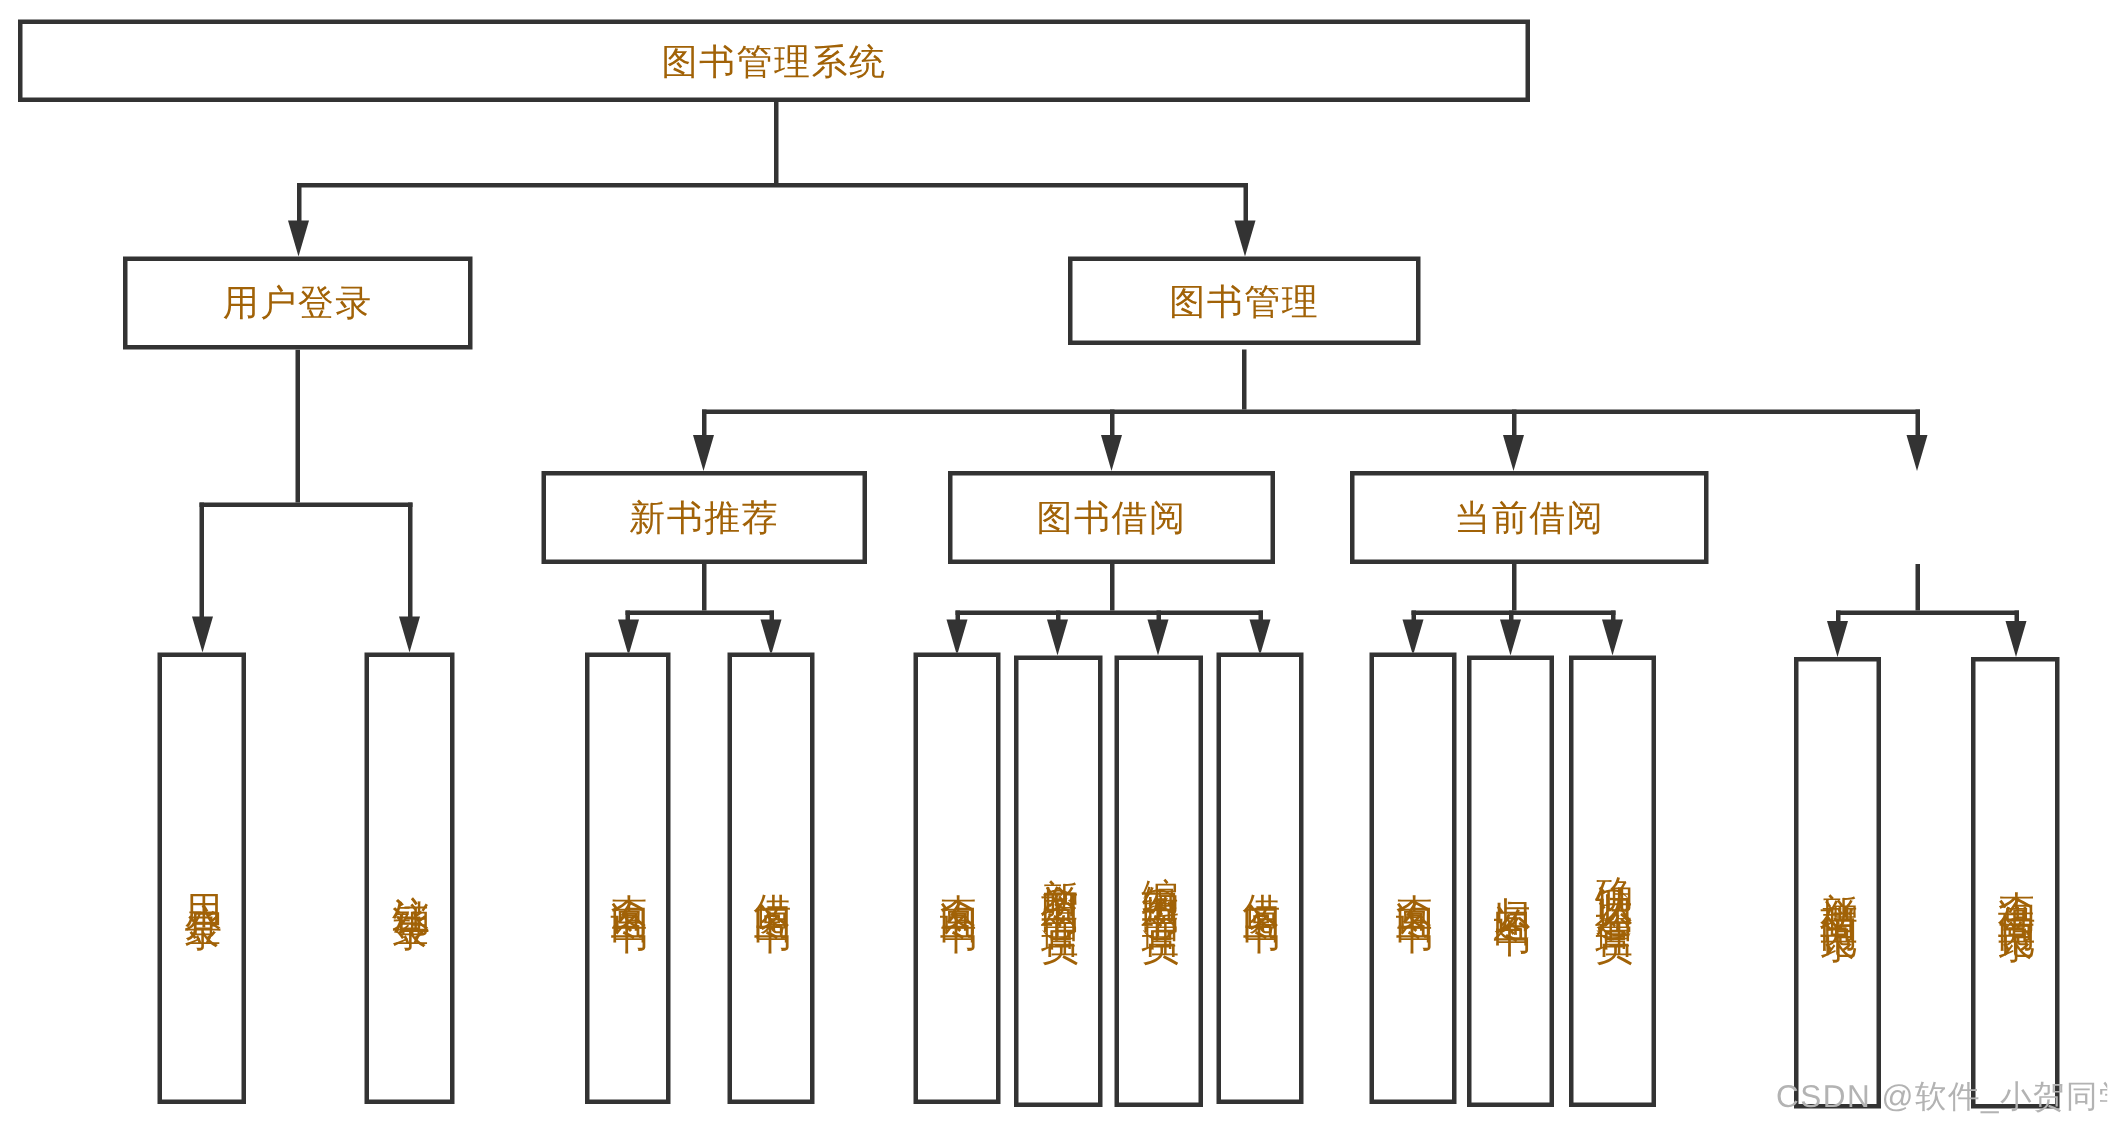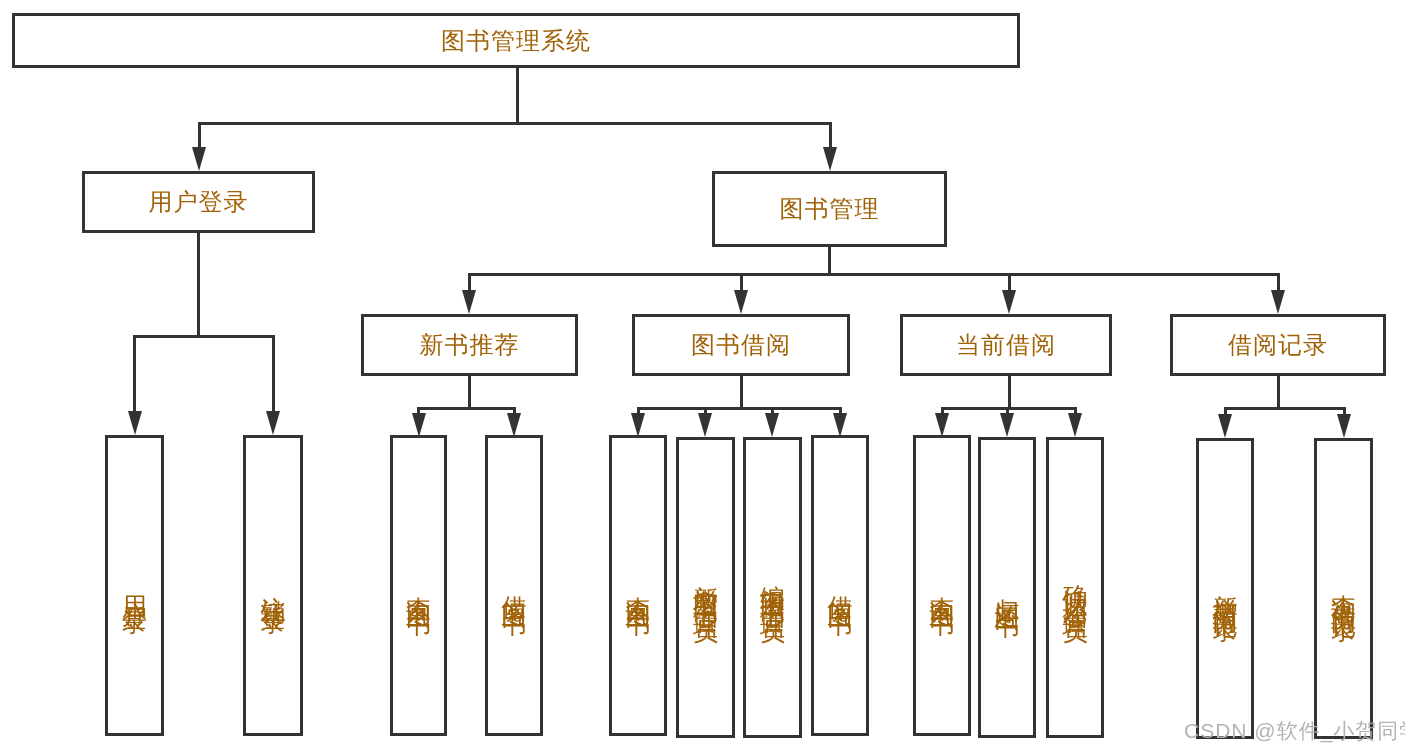--- a/index.html
+++ b/index.html
@@ -99,26 +99,25 @@
   <div class="ln" style="left:1277px;top:376px;width:3px;height:31px;"></div>
   <div class="ln" style="left:1224px;top:407px;width:122px;height:3px;"></div>
   <div class="ln" style="left:1224px;top:407px;width:3px;height:9px;"></div>
   <div class="ln" style="left:1343px;top:407px;width:3px;height:9px;"></div>
   <div class="arr" style="left:1218px;top:414px;"></div>
   <div class="arr" style="left:1337px;top:414px;"></div>
 
   <div class="box h" style="left:12px;top:13px;width:1008px;height:55px;">图书管理系统</div>
 
   <div class="box h" style="left:82px;top:171px;width:233px;height:62px;">用户登录</div>
-  <div class="box h" style="left:712px;top:171px;width:235px;height:76px;">图书管理</div>
+  <div class="box h" style="left:712px;top:171px;width:235px;height:59px;">图书管理</div>
 
   <div class="box h" style="left:361px;top:314px;width:217px;height:62px;">新书推荐</div>
   <div class="box h" style="left:632px;top:314px;width:218px;height:62px;">图书借阅</div>
-  <div class="box h" style="left:900px;top:314px;width:212px;height:62px;">当前借阅</div>
-  <div class="box h" style="left:1170px;top:314px;width:216px;height:62px;">借阅记录</div>
+  <div class="box h" style="left:900px;top:314px;width:239px;height:62px;">当前借阅</div>
 
   <div class="box v" style="left:105px;top:435px;width:59px;height:301px;">
     <span class="vtxt">用户登录</span>
   </div>
   <div class="box v" style="left:243px;top:435px;width:60px;height:301px;">
     <span class="vtxt">注销登录</span>
   </div>
 
   <div class="box v" style="left:390px;top:435px;width:57px;height:301px;">
     <span class="vtxt">查询图书</span>

